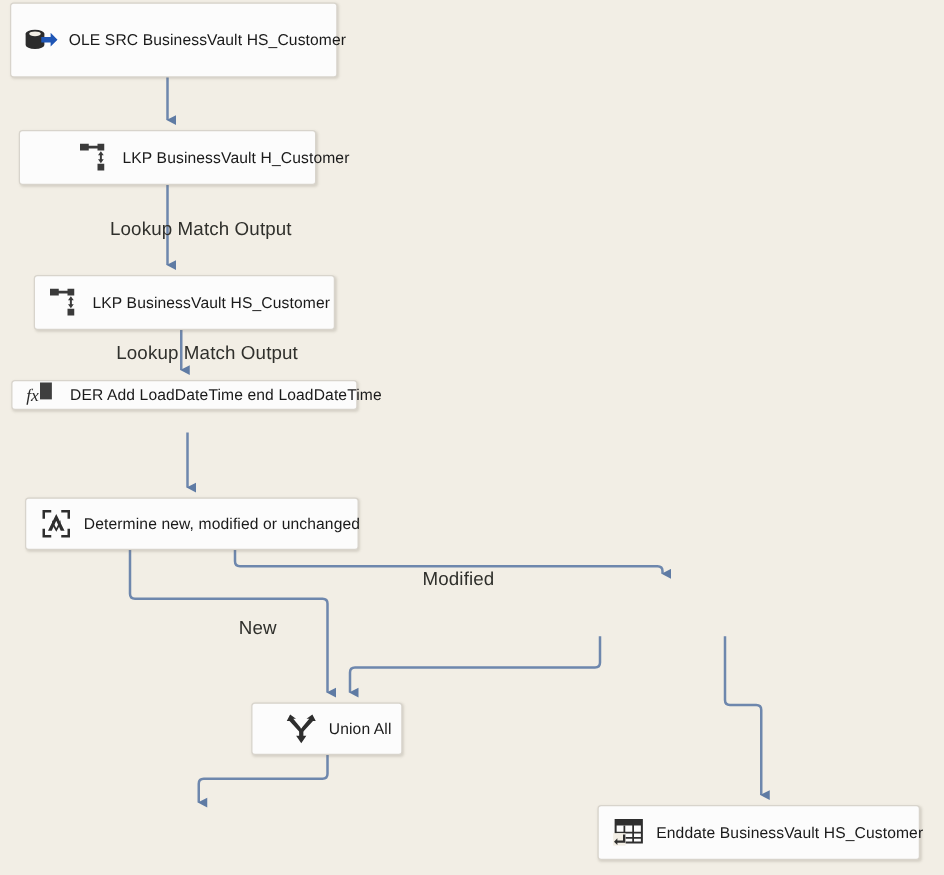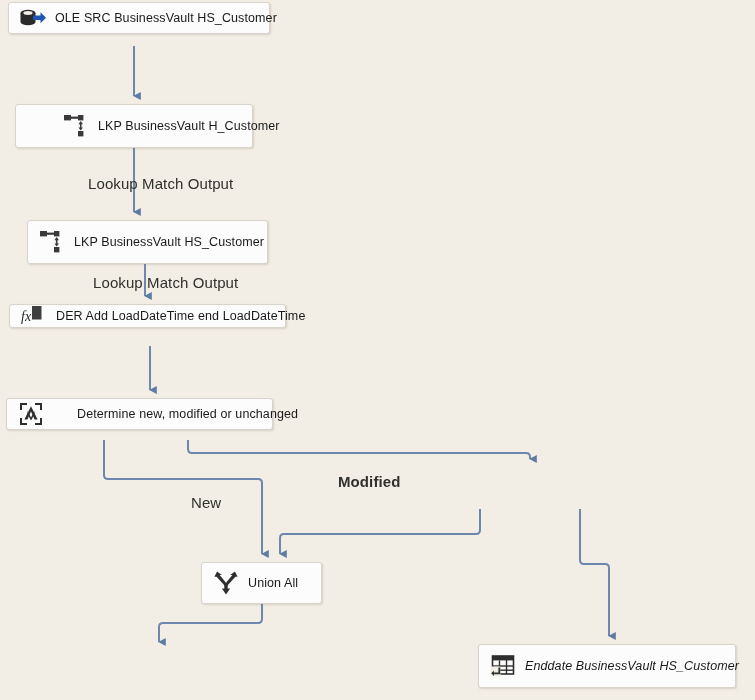--- a/index.html
+++ b/index.html
@@ -83,21 +83,21 @@
       <path d="M145,264 L145,296" marker-end="url(#arrowhead)"></path>
       <path d="M150,346 L150,390" marker-end="url(#arrowhead)"></path>
       <path d="M104,440 L104,475 Q104,479 108,479 L258,479 Q262,479 262,483 L262,554" marker-end="url(#arrowhead)"></path>
       <path d="M188,440 L188,449 Q188,453 192,453 L526,453 Q530,453 530,457 L530,459" marker-end="url(#arrowhead)"></path>
       <path d="M480,509 L480,530 Q480,534 476,534 L284,534 Q280,534 280,538 L280,554" marker-end="url(#arrowhead)"></path>
       <path d="M580,509 L580,560 Q580,564 584,564 L605,564 Q609,564 609,568 L609,636" marker-end="url(#arrowhead)"></path>
       <path d="M262,604 L262,619 Q262,623 258,623 L163,623 Q159,623 159,627 L159,642" marker-end="url(#arrowhead)"></path>
     </g>
   </svg>
 
-  <div class="node" style="left:8px; top:2px; width:262px; height:32px;align-items:center;">
+  <div class="node" style="left:8px; top:2px; width:262px; height:60px;align-items:center;">
     <span class="node-icon">
       <svg width="28" height="22" viewBox="0 0 28 22">
         <ellipse cx="9" cy="6" rx="7.5" ry="3.2" fill="#2b2b2b"></ellipse>
         <path d="M1.5,6 L1.5,15 A7.5,3.2 0 0 0 16.5,15 L16.5,6 Z" fill="#2b2b2b"></path>
         <ellipse cx="9" cy="6" rx="4.6" ry="1.9" fill="#f2eee5"></ellipse>
         <path d="M14,8.5 L21.5,8.5 L21.5,5.2 L27,10.7 L21.5,16.2 L21.5,12.9 L14,12.9 Z" fill="#1f56b5"></path>
       </svg>
     </span>
     <span class="node-label">OLE SRC BusinessVault HS_Customer</span>
   </div>
@@ -131,61 +131,61 @@
   <div class="node" style="left:9px; top:304px; width:277px; height:24px;">
     <span class="node-icon">
       <svg width="28" height="26" viewBox="0 0 28 26">
         <rect x="12" y="3" width="9.5" height="13.5" fill="#3f3f3f"></rect>
         <text x="1" y="18" font-family="'Liberation Serif', serif" font-style="italic" font-size="14" fill="#2a2a2a">fx</text>
       </svg>
     </span>
     <span class="node-label">DER Add LoadDateTime end LoadDateTime</span>
   </div>
 
-  <div class="node" style="left:6px; top:398px; width:267px; height:32px;gap:24px;">
+  <div class="node" style="left:20px; top:398px; width:267px; height:42px;">
     <span class="node-icon">
       <svg width="26" height="26" viewBox="0 0 26 26">
         <path d="M2,2 L9,2 L9,4 L4,4 L4,9 L2,9 Z" fill="#2e2e2e"></path>
         <path d="M24,2 L17,2 L17,4 L22,4 L22,9 L24,9 Z" fill="#2e2e2e"></path>
         <path d="M2,24 L9,24 L9,22 L4,22 L4,17 L2,17 Z" fill="#2e2e2e"></path>
         <path d="M24,24 L17,24 L17,22 L22,22 L22,17 L24,17 Z" fill="#2e2e2e"></path>
         <path d="M13,5.2 L19.6,18.6 L16.6,18.6 L13,10.6 L9.4,18.6 L6.4,18.6 Z" fill="#2e2e2e"></path>
         <path d="M9.6,10 L13,16.6 L16.4,10 L16.4,13.4 L13,19.4 L9.6,13.4 Z" fill="#2e2e2e"></path>
       </svg>
     </span>
     <span class="node-label">Determine new, modified or unchanged</span>
   </div>
 
 
-  <div class="node" style="left:201px; top:562px; width:121px; height:42px;">
+  <div class="node" style="left:201px; top:562px; width:121px; height:42px;padding-left:15px;">
     <span class="node-icon">
       <svg width="28" height="26" viewBox="0 0 28 26">
         <path d="M5.1,1.6 L2.4,6.7 L4.6,6.7 L13.4,16.4 L13.4,11.9 L7.6,5.0 L9.8,5.0 Z" fill="#2e2e2e"></path>
         <path d="M22.9,1.6 L25.6,6.7 L23.4,6.7 L14.6,16.4 L14.6,11.9 L20.4,5.0 L18.2,5.0 Z" fill="#2e2e2e"></path>
         <path d="M12.3,12.5 L15.7,12.5 L15.7,18.6 L18.1,18.6 L14,24.6 L9.9,18.6 L12.3,18.6 Z" fill="#2e2e2e"></path>
       </svg>
     </span>
     <span class="node-label">Union All</span>
   </div>
 
 
-  <div class="node" style="left:478px; top:644px; width:258px; height:44px;font-style:italic;">
+  <div class="node" style="left:478px; top:644px; width:258px; height:44px;">
     <span class="node-icon">
       <svg width="26" height="26" viewBox="0 0 26 26">
         <rect x="2.5" y="3" width="21" height="18" fill="none" stroke="#2e2e2e" stroke-width="1.6"></rect>
         <rect x="2.5" y="3" width="21" height="4.4" fill="#2e2e2e"></rect>
         <line x1="9.5" y1="7.4" x2="9.5" y2="21" stroke="#2e2e2e" stroke-width="1.4"></line>
         <line x1="16.5" y1="3" x2="16.5" y2="21" stroke="#2e2e2e" stroke-width="1.4"></line>
         <line x1="2.5" y1="13" x2="23.5" y2="13" stroke="#2e2e2e" stroke-width="1.4"></line>
         <line x1="2.5" y1="17.2" x2="23.5" y2="17.2" stroke="#2e2e2e" stroke-width="1.4"></line>
         <rect x="0.5" y="13.5" width="10" height="10" fill="#f2eee5"></rect>
         <path d="M8.4,14.6 L8.4,19.4 L3.9,19.4 L3.9,17.6 L1.2,20.3 L3.9,23.0 L3.9,21.2 L10.2,21.2 L10.2,14.6 Z" fill="#2e2e2e"></path>
       </svg>
     </span>
     <span class="node-label">Enddate BusinessVault HS_Customer</span>
   </div>
 
   <div class="edge-label" style="left:88px; top:175px;">Lookup Match Output</div>
   <div class="edge-label" style="left:93px; top:274px;">Lookup Match Output</div>
   <div class="edge-label" style="left:171px; top:494px;margin-left:20px;">New</div>
-  <div class="edge-label" style="left:338px; top:473px;font-weight:bold;">Modified</div>
+  <div class="edge-label" style="left:338px; top:455px;">Modified</div>
 
 </div>
 
 </body></html>

